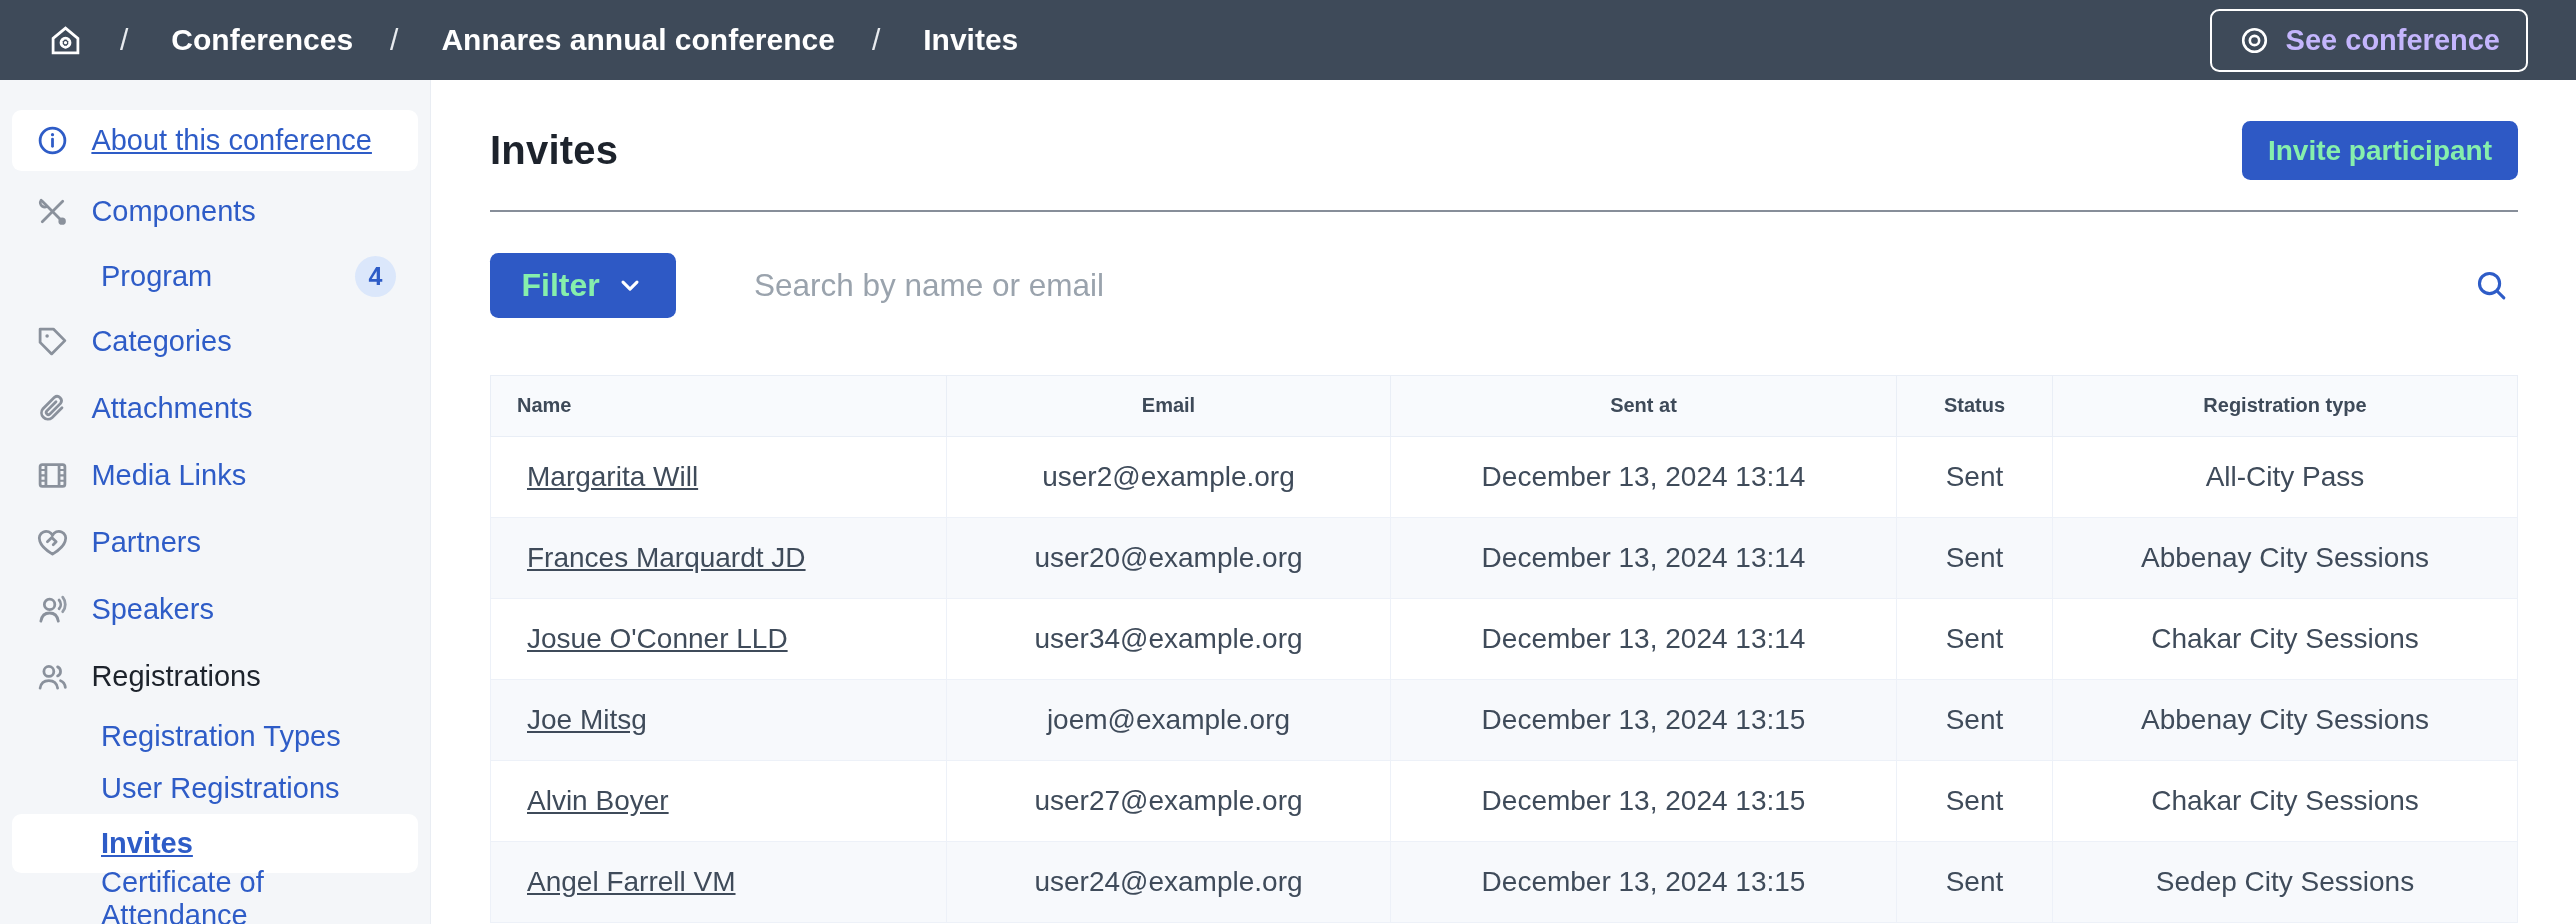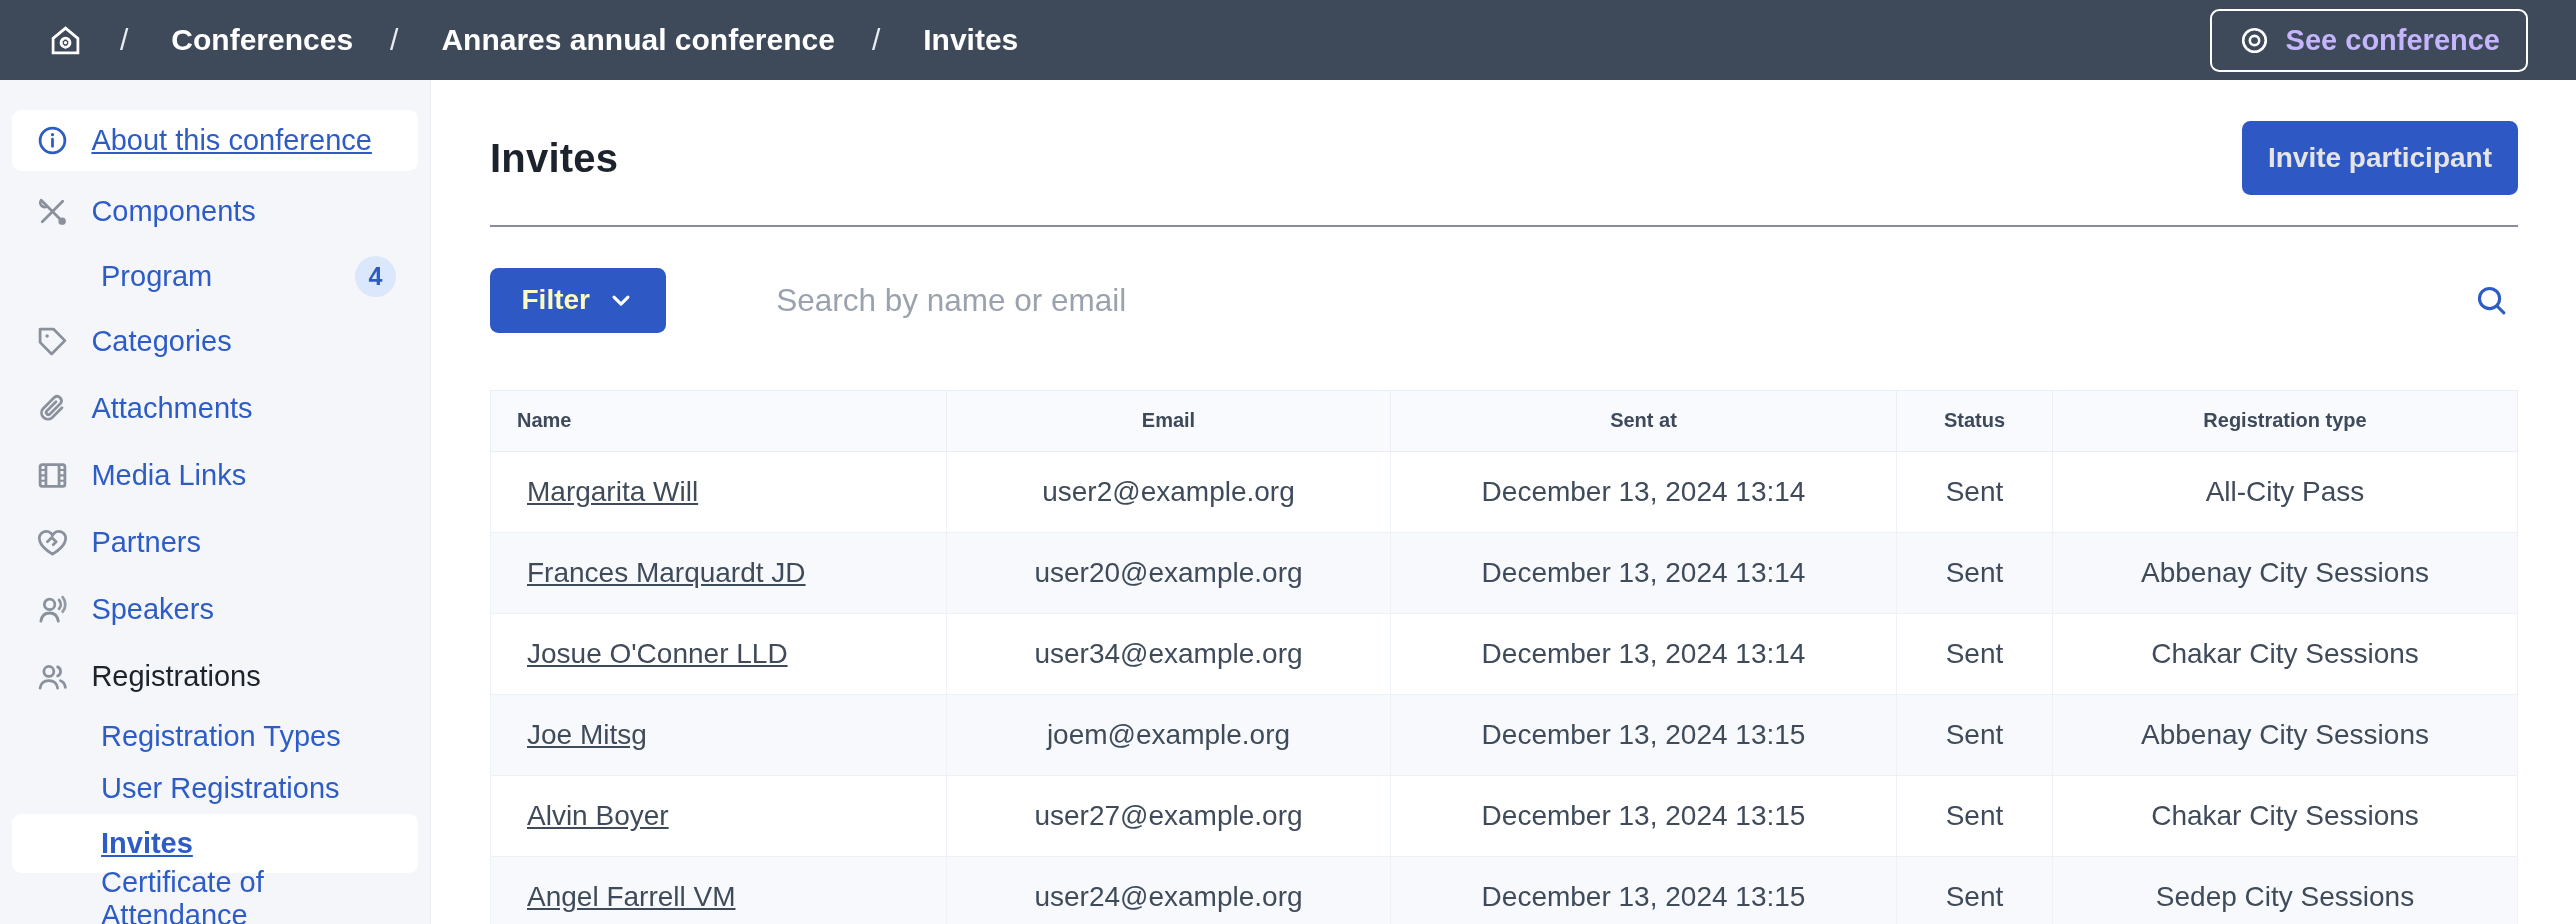--- a/index.html
+++ b/index.html
@@ -35,31 +35,31 @@
   .nav-sub { height:52px; padding-left:89px; }
   .nav-sub-active { background:#fff; font-weight:700; }
   .nav-sub-active .lbl { text-decoration:underline; }
   .nav-badge { margin-left:auto; background:#dbe7fb; color:#2e5cc7; font-size:25px;
     font-weight:700; min-width:41px; height:41px; border-radius:50%;
     display:flex; align-items:center; justify-content:center; }
 
   
   .title-row { display:flex; align-items:center; }
   .page-title { font-size:40px; font-weight:800; color:#1d232c; letter-spacing:0.2px; }
-  .btn-primary { margin-left:auto; background:#2e59c5; color:#e5e5e5; border:none;
-    border-radius:8.3px; padding:0 26px; height:74px; font-size:28px; font-weight:700;
+  .btn-primary { margin-left:auto; background:#2e59c5; color:#86efac; border:none;
+    border-radius:8.3px; padding:0 26px; height:59px; font-size:28px; font-weight:700;
     font-family:"Liberation Sans", sans-serif; cursor:pointer; }
   .rule { height:1.9px; background:#878e99; margin-top:30px; }
 
   
   .filter-row { display:flex; align-items:center; margin-top:41px; height:65px; }
   .btn-filter { display:flex; align-items:center; gap:16.7px; background:#2e59c5;
-    color:#fef9c3; border:none; border-radius:8.3px; height:65px; padding:0 31.5px;
-    font-size:28px; font-weight:700; font-family:"Liberation Sans", sans-serif; cursor:pointer; }
-  .search-input { flex:1; margin-left:110px; border:none; outline:none;
+    color:#86efac; border:none; border-radius:8.3px; height:65px; padding:0 31.5px;
+    font-size:32px; font-weight:700; font-family:"Liberation Sans", sans-serif; cursor:pointer; }
+  .search-input { flex:1; margin-left:78px; border:none; outline:none;
     font-size:31.5px; color:#be185d; background:transparent;
     font-family:"Liberation Sans", sans-serif; }
   .search-input::placeholder { color:#9aa3ad; }
   .search-btn { background:none; border:none; cursor:pointer; padding:7.4px; display:flex; }
 
   
   .tbl { width:100%; border-collapse:collapse; margin-top:57px; table-layout:fixed; }
   .tbl col.c-name{width:456px;} .tbl col.c-email{width:444px;}
   .tbl col.c-sent{width:506px;} .tbl col.c-status{width:156px;}
   .tbl col.c-reg{width:465px;}

